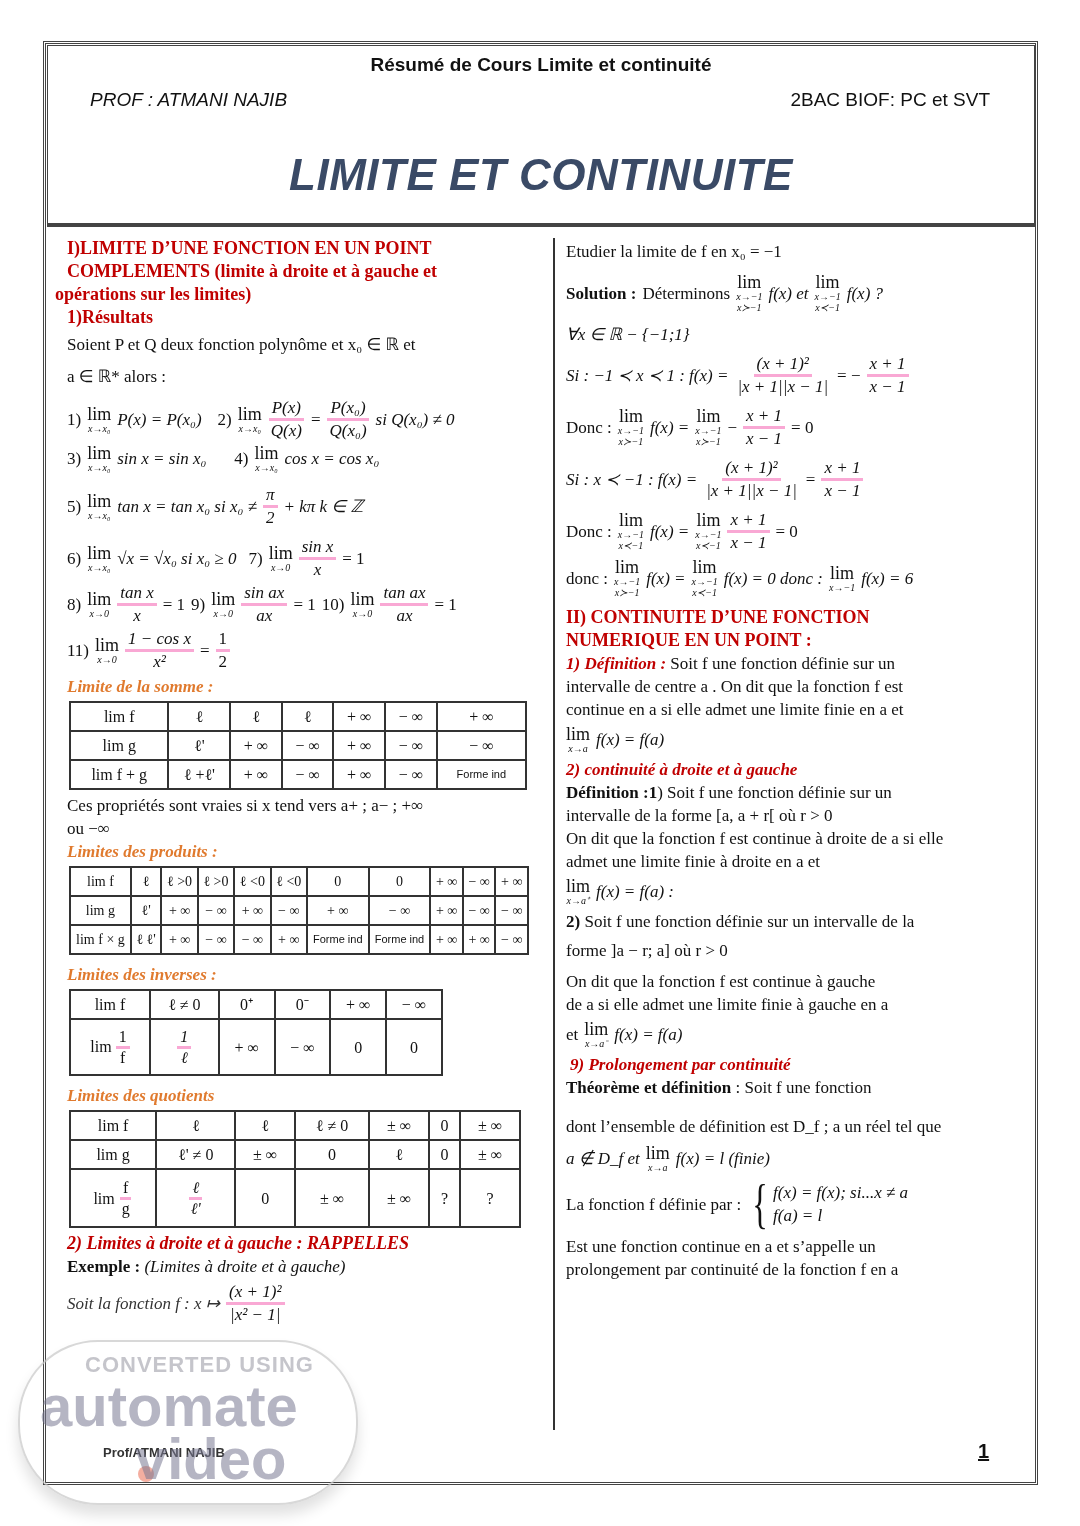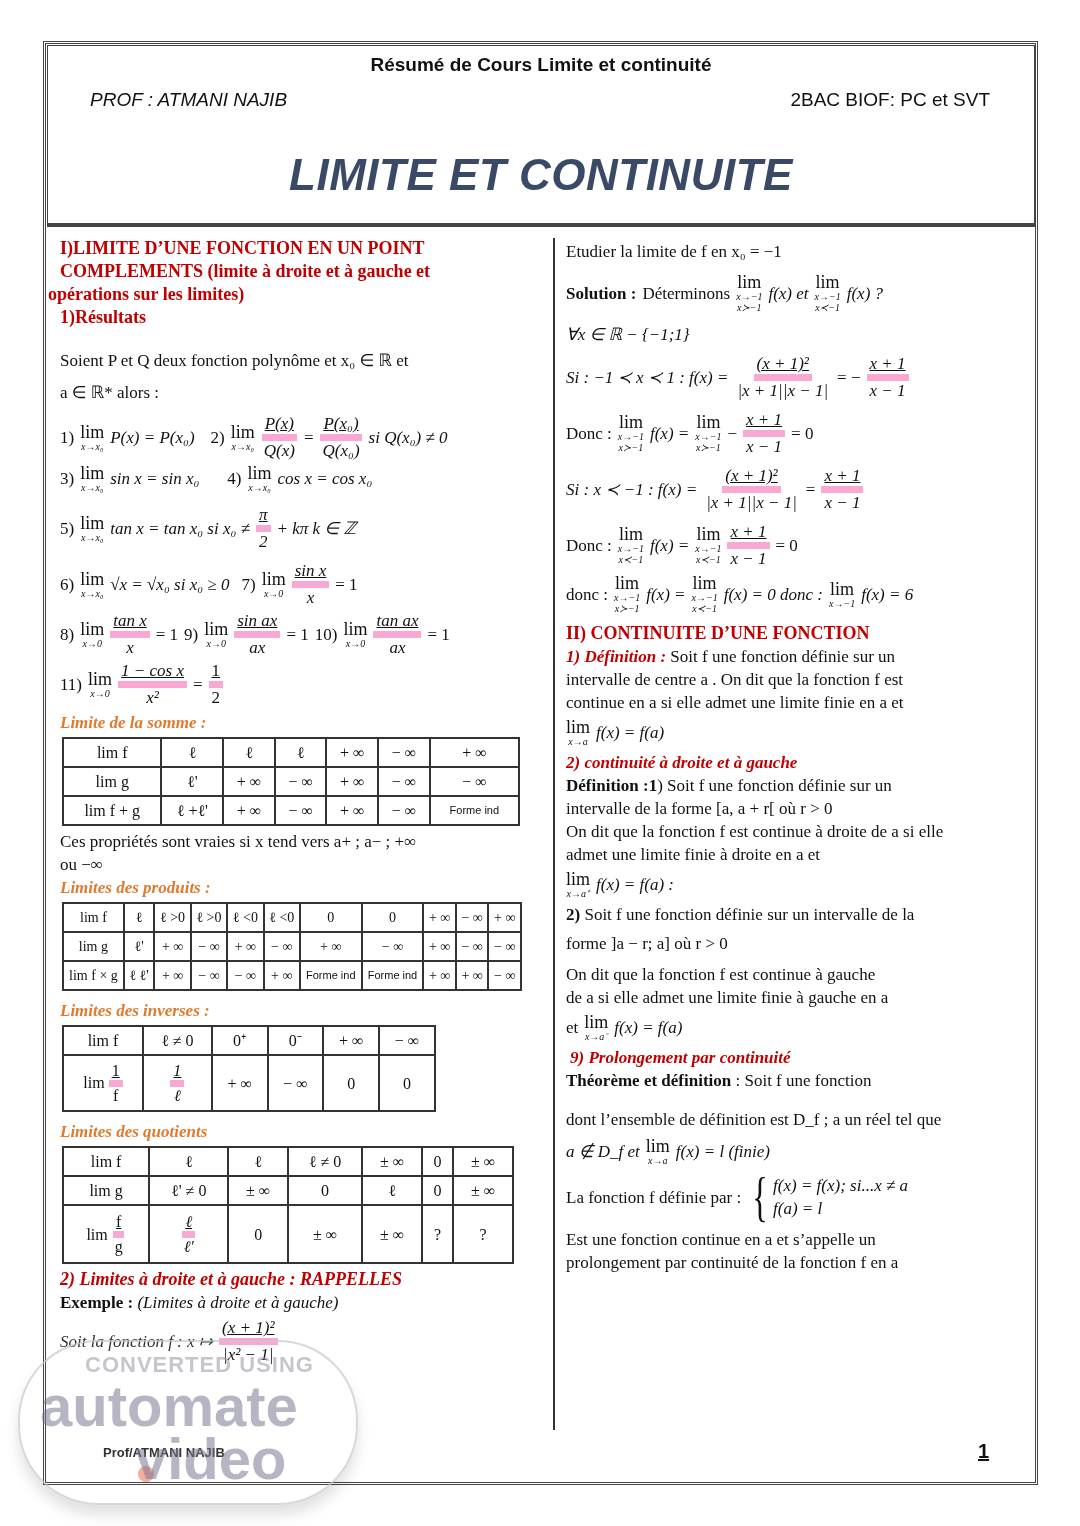--- a/index.html
+++ b/index.html
@@ -11,36 +11,36 @@
             border: 3px double #333; border-width: 1px 1px 4px 1px; border-style: solid; border-color:#444; }
   .header-title { position: absolute; top: 8px; left: 0; width: 100%; text-align: center;
                   font-family: "Liberation Sans", sans-serif; font-weight: bold; font-size: 19px; }
   .header-prof { position: absolute; left: 42px; top: 43px; font-family: "Liberation Sans", sans-serif; font-size: 19px; font-style: italic; }
   .header-class { position: absolute; right: 44px; top: 43px; font-family: "Liberation Sans", sans-serif; font-size: 19px; }
   .header-main { position: absolute; top: 104px; left: 0; width: 100%; text-align: center;
                  font-family: "Liberation Sans", sans-serif; font-weight: bold; font-style: italic;
                  font-size: 44px; color: #3a4a66; letter-spacing: 0.5px; }
   .divider { position: absolute; left: 553px; top: 238px; width: 2px; height: 1192px; background: #333; }
   .col { position: absolute; font-size: 17px; line-height: 23px; }
-  .left { left: 48px; top: 237px; width: 488px; }
+  .left { left: 55px; top: 237px; width: 488px; }
   .right { left: 566px; top: 240px; width: 465px; }
   .red { color: #c00000; font-weight: bold; }
   .redi { color: #c00000; font-weight: bold; font-style: italic; }
   .orange { color: #e07a2e; font-weight: bold; font-style: italic; }
   .i { font-style: italic; }
   .b { font-weight: bold; }
   .ind { padding-left: 12px; }
   .line { display: block; }
   .math { font-style: italic; }
   .mrow { display: flex; align-items: center; gap: 6px; margin: 4px 0; }
   .lim { display: inline-flex; flex-direction: column; align-items: center; line-height: 1; vertical-align: middle; }
   .lim .top { font-style: normal; font-size: 18px; }
   .lim .sub { font-size: 10px; font-style: italic; line-height: 11px; }
   .frac { display: inline-flex; flex-direction: column; align-items: center; vertical-align: middle; line-height: 1.15; }
-  .frac .n { border-bottom: 7px solid #f9a8d4; padding: 0 3px; text-decoration: underline; }
+  .frac .n { border-bottom: 3px solid #f9a8d4; padding: 0 3px; }
   .frac .d { padding: 0 3px; }
   table.t { border-collapse: collapse; font-size: 16px; margin: 3px 0 4px 14px; }
   table.t td { border: 2px solid #333; text-align: center; padding: 2px 4px; height: 27px; }
   table.t td.h { font-family: "Liberation Serif", serif; }
   table.t td.sm { font-family: "Liberation Sans", sans-serif; font-size: 11px; }
   .footer-prof { position: absolute; left: 103px; top: 1445px; font-family: "Liberation Sans", sans-serif; font-weight: bold; font-size: 13px; color: #333; }
   .page-num { position: absolute; left: 978px; top: 1440px; font-family: "Liberation Sans", sans-serif; font-weight: bold; font-size: 20px; text-decoration: underline; }
   .wm { position: absolute; left: 18px; top: 1340px; width: 340px; height: 165px; border-radius: 80px;
         border: 2px solid rgba(200,200,200,0.7); box-shadow: 0 10px 14px rgba(0,0,0,0.12); pointer-events: none; }
   .wm-small { position: absolute; left: 85px; top: 1352px; font-family: "Liberation Sans", sans-serif; font-weight: bold;
@@ -68,21 +68,21 @@
 
 <div class="divider"></div>
 
 <div class="col left">
   <div class="red ind" style="font-size:18px;">
     <span class="line">I)LIMITE D’UNE FONCTION EN UN POINT</span>
     <span class="line">COMPLEMENTS (limite à droite et à gauche et</span>
   </div>
   <div class="red" style="font-size:18px;">opérations sur les limites)</div>
   <div class="red ind" style="font-size:18px;">1)Résultats</div>
-  <div class="ind" style="margin-top:20px;">Soient P  et Q deux fonction polynôme  et  x₀ ∈ ℝ  et</div>
+  <div class="ind" style="margin-top:4px;">Soient P  et Q deux fonction polynôme  et  x₀ ∈ ℝ  et</div>
   <div class="ind" style="margin-top:9px;">a ∈ ℝ*  alors :</div>
 
   <div class="ind mrow" style="margin-top:10px;">
     <span>1)</span>
     <span class="lim">
         <span class="top">lim</span>
         <span class="sub">x→x₀</span>
       </span>
     <span class="math">P(x) = P(x₀)</span>
     <span style="margin-left:10px;">2)</span>
@@ -482,20 +482,21 @@
     <span class="math">f(x) = 0 donc :</span>
     <span class="lim">
         <span class="top">lim</span>
         <span class="sub">x→−1</span>
       </span>
     <span class="math">f(x) = 6</span>
   </div>
 
   <div class="red" style="font-size:18px; margin-top:8px;">
     <span class="line">II) CONTINUITE D’UNE FONCTION</span>
+    <span class="line">NUMERIQUE EN UN POINT :</span>
   </div>
   <div>
     <span class="redi">1) Définition :</span><span> Soit f une fonction définie sur un</span>
     <span class="line">intervalle de centre  a . On dit que la fonction f est</span>
     <span class="line">continue en  a  si elle admet une limite finie en a et</span>
   </div>
   <div class="mrow">
     <span class="lim">
         <span class="top">lim</span>
         <span class="sub">x→a</span>

